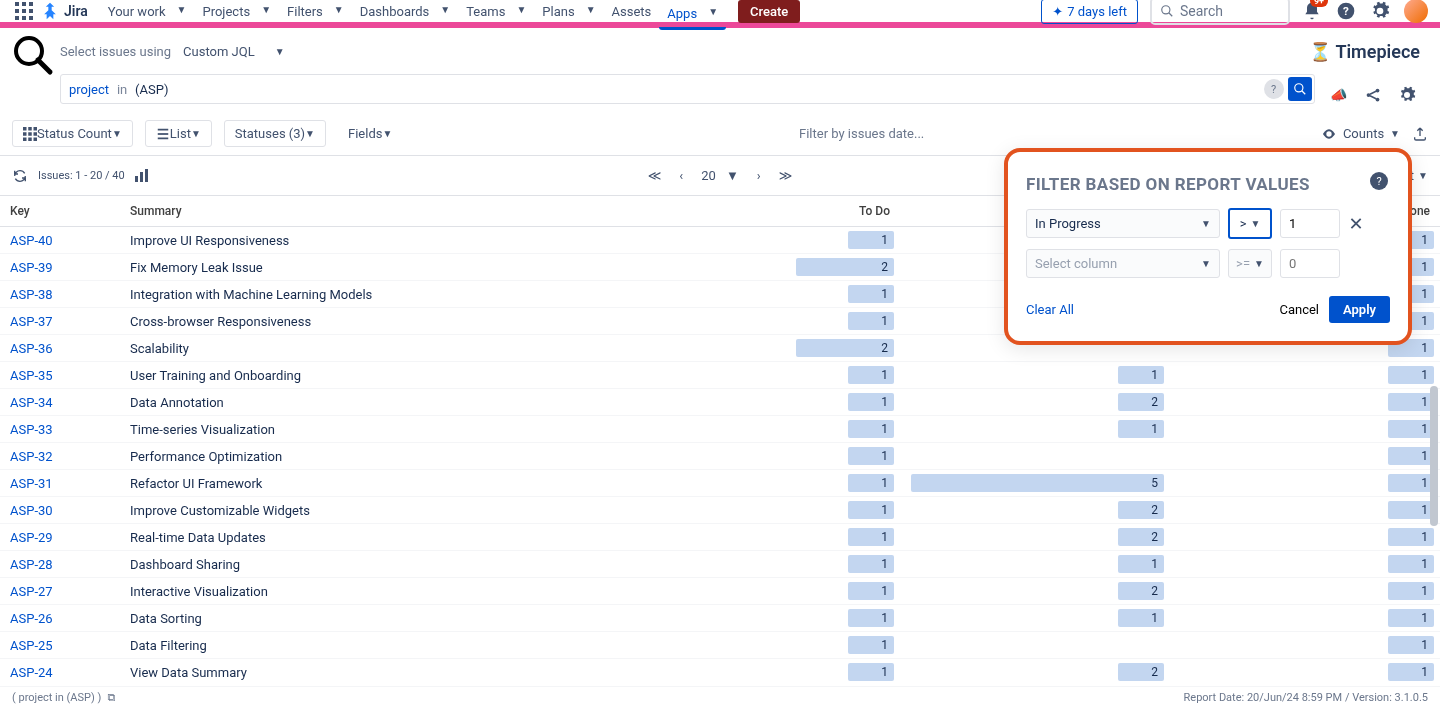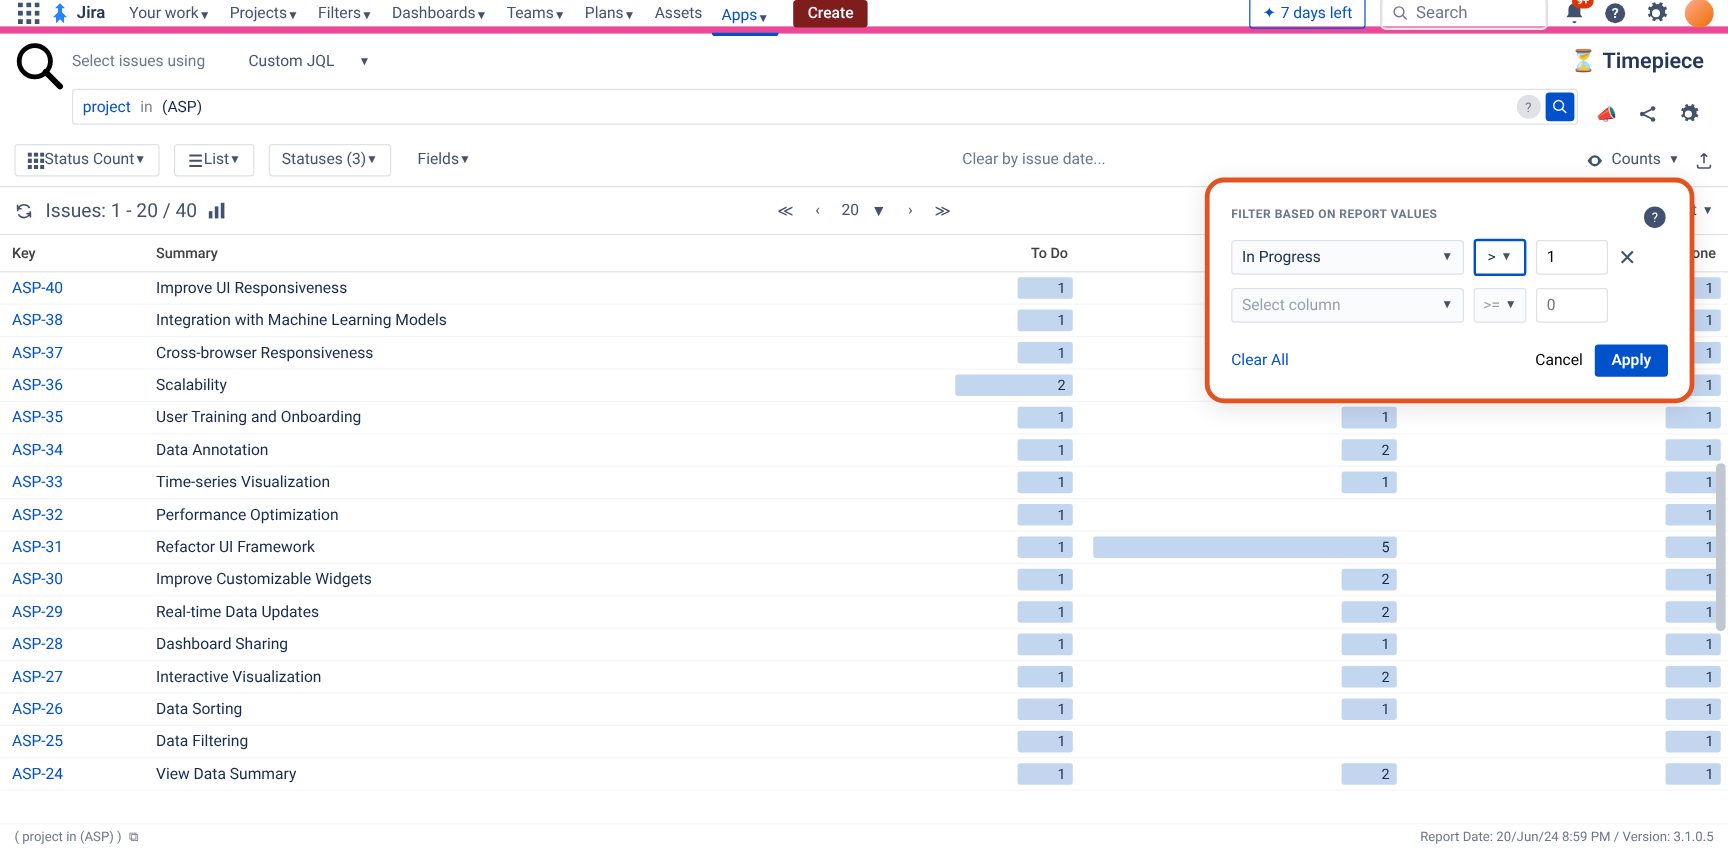--- a/index.html
+++ b/index.html
@@ -1,66 +1,66 @@
 <!DOCTYPE html>
 <html><head>
 <meta charset="utf-8">
 <style>
 *{box-sizing:border-box;margin:0;padding:0;font-family:-apple-system,BlinkMacSystemFont,"Segoe UI",Roboto,sans-serif}
 body{font-size:14px;color:#172b4d;background:#fff;overflow:hidden}
 .top-nav{height:28px;display:flex;align-items:center;padding:0 12px;border-bottom:6px solid #ec4899;gap:4px}
 .app-switcher{width:24px;height:24px;display:flex;align-items:center;justify-content:center;cursor:pointer}
 .jira-logo{display:flex;align-items:center;gap:4px;font-weight:600;color:#253858;margin-right:8px}
-.nav-item{padding:4px 8px;font-size:13px;color:#42526e;cursor:pointer;display:flex;align-items:flex-end;gap:0;border-radius:3px}
+.nav-item{padding:4px 8px;font-size:13px;color:#42526e;cursor:pointer;display:flex;align-items:flex-start;gap:11px;border-radius:3px}
 .nav-item.active{color:#0052cc;border-bottom:3px solid #0052cc;padding-bottom:6px;margin-bottom:-9px}
 .create-btn{background:#7f1d1d;color:#fff;padding:4px 12px;border-radius:3px;font-size:13px;cursor:pointer;font-weight:500;margin-left:8px}
 .nav-spacer{flex:1}
 .trial-btn{border:1px solid #0052cc;padding:4px 10px;border-radius:3px;color:#0052cc;font-size:13px;display:flex;align-items:center;gap:4px;cursor:pointer}
 .search-box{border:2px solid #dfe1e6;border-radius:5px;padding:4px 8px;width:140px;display:flex;align-items:center;gap:6px;color:#6b778c;margin-left:8px}
 .nav-icon{width:24px;height:24px;display:flex;align-items:center;justify-content:center;cursor:pointer;color:#42526e;margin-left:6px;position:relative}
 .badge{position:absolute;top:-4px;right:-4px;background:#de350b;color:#fff;font-size:9px;font-weight:700;padding:1px 4px;border-radius:8px}
 .avatar{width:24px;height:24px;border-radius:50%;background:linear-gradient(135deg,#ffab91,#ef6c00);margin-left:8px;cursor:pointer}
-.query-bar{display:flex;align-items:center;padding:8px 8px 8px 60px;gap:26px;position:relative;min-height:46px}
+.query-bar{display:flex;align-items:center;padding:8px 8px 8px 60px;gap:2px;position:relative;min-height:46px}
 .mag-icon{position:absolute;left:8px;top:4px;width:46px;height:46px}
 .select-label{font-size:13px;color:#6b778c}
 .custom-jql{padding:4px 10px;font-size:13px;color:#42526e;display:flex;align-items:center;gap:20px;cursor:pointer}
 .timepiece-logo{margin-left:auto;margin-right:12px;display:flex;align-items:center;gap:4px;font-weight:600;color:#253858;font-size:18px}
 .jql-input-row{padding:0 8px 0 60px;display:flex;align-items:flex-end}
 .jql-input-wrap{flex:1;position:relative;display:flex;border:1px solid #dfe1e6;border-radius:3px;height:30px;align-items:center;padding:0 2px 0 8px}
 .jql-text{flex:1;font-size:13px;font-family:monospace}
 .jql-text .kw{color:#0052cc}
 .jql-help{width:20px;height:20px;border-radius:50%;background:#dfe1e6;color:#6b778c;font-size:11px;display:flex;align-items:center;justify-content:center;margin-right:4px;cursor:pointer}
 .jql-search{width:24px;height:24px;background:#0052cc;color:#fff;border-radius:3px;display:flex;align-items:center;justify-content:center;cursor:pointer}
 .jql-side-icons{display:flex;gap:16px;padding:0 16px;align-items:center}
 .jql-side-icons span{cursor:pointer;color:#42526e}
 .toolbar{display:flex;align-items:center;padding:8px 12px;gap:12px;border-bottom:1px solid #dfe1e6;margin-top:8px}
 .tool-btn{border:1px solid #dfe1e6;border-radius:3px;padding:5px 10px;font-size:13px;color:#42526e;display:flex;align-items:center;gap:0;cursor:pointer}
 .toolbar-center{flex:1;text-align:center;color:#6b778c;font-size:13px}
 .counts-btn{display:flex;align-items:center;gap:6px;font-size:13px;color:#42526e;cursor:pointer}
 .pager-row{display:flex;align-items:center;padding:6px 12px;position:relative}
 .refresh-icon{cursor:pointer;color:#42526e;margin-right:10px}
-.issue-count{font-size:16px;color:#42526e}
+.issue-count{font-size:11px;color:#42526e}
 .chart-toggle{margin-left:8px;cursor:pointer;color:#42526e}
 .pager{position:absolute;left:50%;transform:translateX(-50%);display:flex;align-items:center;gap:18px;color:#42526e}
 .pager span{cursor:pointer;font-size:13px}
 .pager .num{display:flex;align-items:center;gap:10px}
 .right-controls{margin-left:auto;display:flex;align-items:center;gap:12px}
 .filter-btn{background:#253858;color:#fff;padding:6px 12px;border-radius:3px;font-size:13px;font-weight:600;display:flex;align-items:center;gap:6px;cursor:pointer}
 .sort-btn{font-size:13px;color:#42526e;display:flex;align-items:center;gap:4px;cursor:pointer}
 .table-wrap{position:relative;height:calc(100vh - 220px);overflow-y:auto;border-top:1px solid #dfe1e6}
 .data-table{width:100%;border-collapse:collapse;font-size:13px}
 .data-table th{text-align:left;padding:8px 10px;color:#404040;font-weight:500;font-size:12px;border-bottom:1px solid #dfe1e6;background:#fff}
 .data-table th.right,.data-table td.val{text-align:right}
 .data-table td{padding:5px 10px;border-bottom:1px solid #f4f5f7}
 .data-table .key{color:#0052cc;cursor:pointer}
 .bar-cell{position:relative;width:260px;padding:4px 6px!important}
 .bar{position:relative;height:18px;background:#c3d6f0;border-radius:2px;display:flex;align-items:center;justify-content:flex-end;padding-right:6px;color:#172b4d;font-size:12px;margin-left:auto}
 .scrollbar-fake{position:absolute;right:2px;top:190px;width:8px;height:140px;background:#c1c7d0;border-radius:4px}
 .popover{position:absolute;top:148px;right:28px;width:408px;background:#fff;border:4px solid #e2531f;border-radius:16px;padding:22px 18px 18px;box-shadow:0 4px 20px rgba(0,0,0,.1);z-index:10}
-.popover-title{font-size:10px;font-weight:700;color:#6b778c;letter-spacing:.4px}
+.popover-title{font-size:17px;font-weight:700;color:#6b778c;letter-spacing:.4px}
 .popover-help{position:absolute;top:20px;right:20px;width:18px;height:18px;border-radius:50%;background:#42526e;color:#fff;font-size:11px;display:flex;align-items:center;justify-content:center;cursor:pointer}
 .filter-rows{margin-top:14px;display:flex;flex-direction:column;gap:10px}
 .filter-row{display:flex;align-items:center;gap:8px}
 .fselect{border:1px solid #dfe1e6;border-radius:3px;padding:6px 8px;font-size:13px;color:#172b4d;background:#fafbfc;display:flex;align-items:center;justify-content:space-between;cursor:pointer}
 .fselect.col{width:194px}
 .fselect.op{width:44px;justify-content:center;gap:4px}
 .fselect.op.active{border:2px solid #0052cc;background:#fff}
 .finput{border:1px solid #dfe1e6;border-radius:3px;padding:6px 8px;font-size:13px;width:60px}
 .frow-x{cursor:pointer;color:#42526e;font-size:18px;width:16px;text-align:center}
 .placeholder{color:#97a0af}
@@ -242,21 +242,21 @@
       <span class="chev">▼</span>
   </div>
   <div class="tool-btn">
     <span>Statuses (3)</span>
       <span class="chev">▼</span>
   </div>
   <div class="tool-btn" style="border:none">
     <span>Fields</span>
       <span class="chev">▼</span>
   </div>
-  <div class="toolbar-center">Clear by issue date...</div>
+  <div class="toolbar-center">Filter by issues date...</div>
   <div class="counts-btn">
     <svg width="16" height="16" viewBox="0 0 24 24">
         <path fill="#42526e" d="M12 5C7 5 3 12 3 12s4 7 9 7 9-7 9-7-4-7-9-7zm0 11a4 4 0 110-8 4 4 0 010 8z"></path>
       </svg>
     <span>Counts</span>
       <span class="chev">▼</span>
   </div>
   <span style="cursor:pointer;color:#42526e">
     <svg width="16" height="16" viewBox="0 0 24 24">
         <path fill="none" stroke="#42526e" stroke-width="2" d="M12 3v12m0-12l-4 4m4-4l4 4M4 17v2a2 2 0 002 2h12a2 2 0 002-2v-2"></path>
@@ -312,20 +312,31 @@
     <th class="right" style="width:270px">In Progress</th>
     <th class="right" style="width:270px">Done</th>
   </tr>
       </thead>
   <tbody id="tbody">
         <tr>
           <td class="key">ASP-40</td>
           <td>Improve UI Responsiveness</td>
           <td class="bar-cell">
             <div class="bar" style="width:18%">1</div>
+          </td>
+          <td class="bar-cell"></td>
+          <td class="bar-cell">
+            <div class="bar" style="width:18%">1</div>
+          </td>
+        </tr>
+        <tr>
+          <td class="key">ASP-39</td>
+          <td>Fix Memory Leak Issue</td>
+          <td class="bar-cell">
+            <div class="bar" style="width:38%">2</div>
           </td>
           <td class="bar-cell"></td>
           <td class="bar-cell">
             <div class="bar" style="width:18%">1</div>
           </td>
         </tr>
         <tr>
           <td class="key">ASP-38</td>
           <td>Integration with Machine Learning Models</td>
           <td class="bar-cell">

